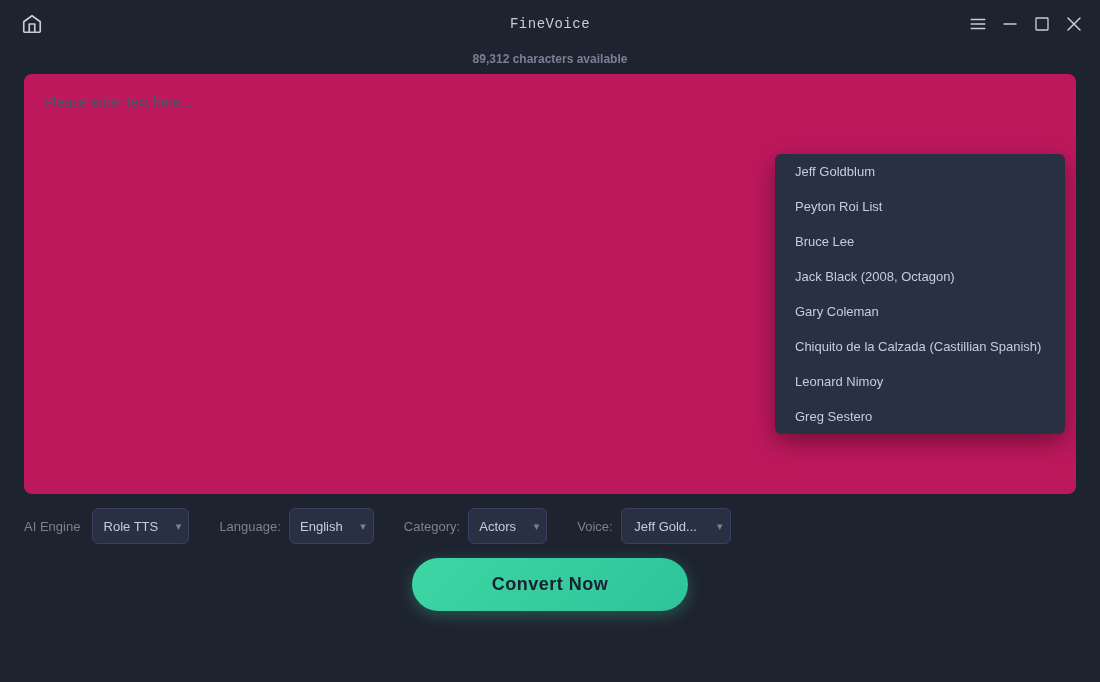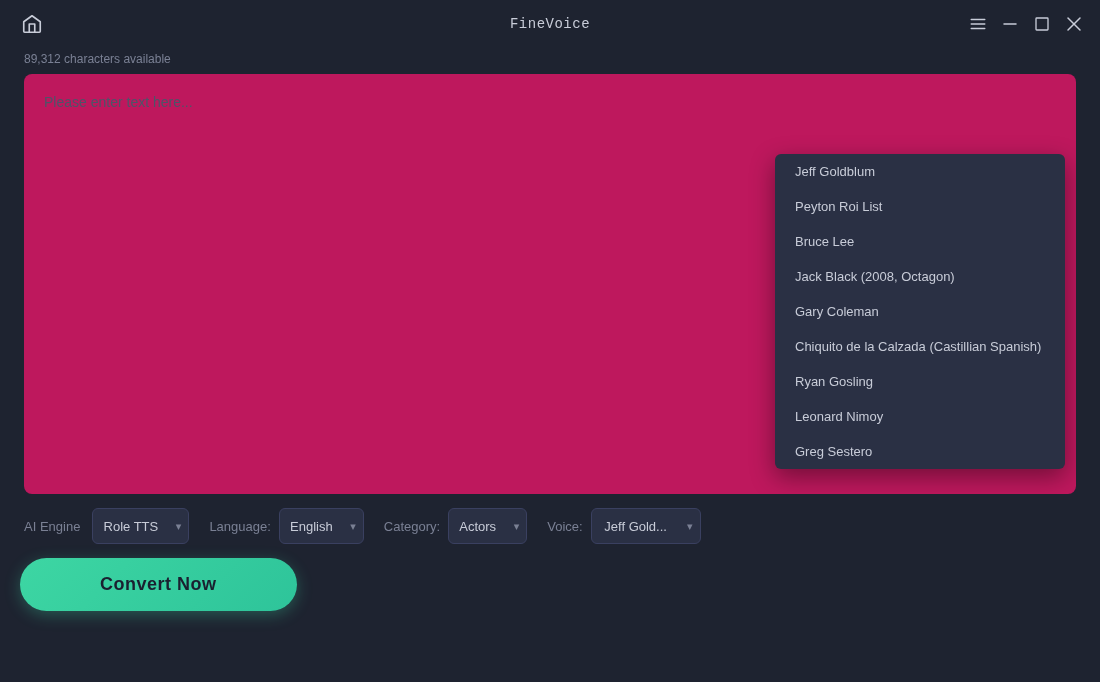--- a/index.html
+++ b/index.html
@@ -65,24 +65,25 @@
       align-items: center;
       justify-content: center;
       cursor: pointer;
       color: #c8ccd8;
       font-size: 16px;
     }
 
     
     .chars-bar {
       display: flex;
-      justify-content: flex-start;
+      justify-content: center;
       padding: 4px 24px 8px;
       font-size: 12px;
       color: #7a8094;
+      font-weight: bold;
     }
 
     
     .main-area {
       margin: 0 24px;
       background-color: #be185d;
       border-radius: 8px;
       height: 420px;
       position: relative;
       overflow: hidden;
@@ -137,20 +138,21 @@
       align-items: center;
       padding: 12px 24px;
       gap: 0;
       height: 64px;
     }
 
     .toolbar-label {
       font-size: 13px;
       color: #7a8094;
       margin-right: 8px;
+      margin-left: 10px;
     }
 
     .toolbar-select {
       background-color: #2a3044;
       border: 1px solid #3a4060;
       border-radius: 6px;
       color: #c8ccd8;
       font-size: 13px;
       padding: 6px 30px 6px 10px;
       cursor: pointer;
@@ -178,20 +180,21 @@
 
     .toolbar-section {
       display: flex;
       align-items: center;
       margin-right: 20px;
     }
 
     
     .convert-btn-wrapper {
       display: flex;
+      justify-content: center;
       padding: 0 20px 20px;
     }
 
     .convert-btn {
       background: linear-gradient(135deg, #3dd6a3, #2ec49a);
       border: none;
       border-radius: 30px;
       color: #1a2030;
       font-size: 18px;
       font-weight: 600;
@@ -280,21 +283,20 @@
   <textarea class="text-area" placeholder="Please enter text here..." style=""></textarea>
 
   
   <div class="dropdown-overlay" id="voice-dropdown">
   <div class="dropdown-item">Jeff Goldblum</div>
       <div class="dropdown-item">Peyton Roi List</div>
       <div class="dropdown-item">Bruce Lee</div>
       <div class="dropdown-item">Jack Black (2008, Octagon)</div>
       <div class="dropdown-item">Gary Coleman</div>
       <div class="dropdown-item">Chiquito de la Calzada (Castillian Spanish)</div>
-      <div class="dropdown-item">Ryan Gosling</div>
       <div class="dropdown-item">Leonard Nimoy</div>
       <div class="dropdown-item">Greg Sestero</div>
     </div>
 </div>
 
 <div class="toolbar">
   <div class="toolbar-section">
     <span class="ai-engine-label">AI Engine</span>
     <div class="select-wrapper">
       <select class="toolbar-select">

